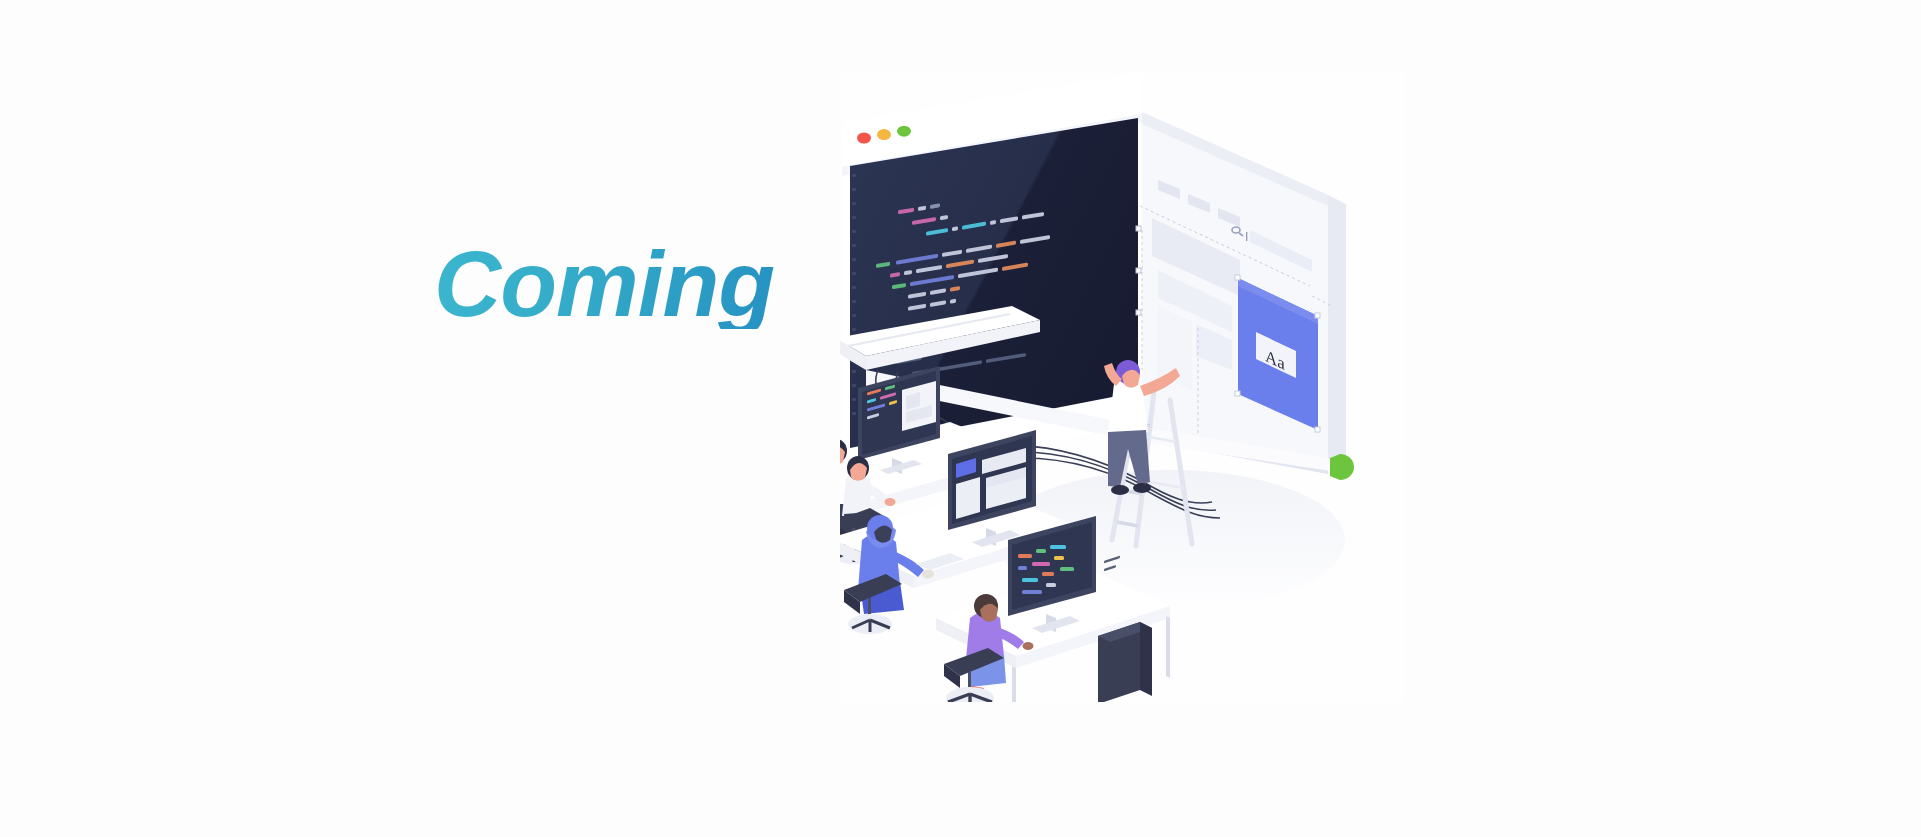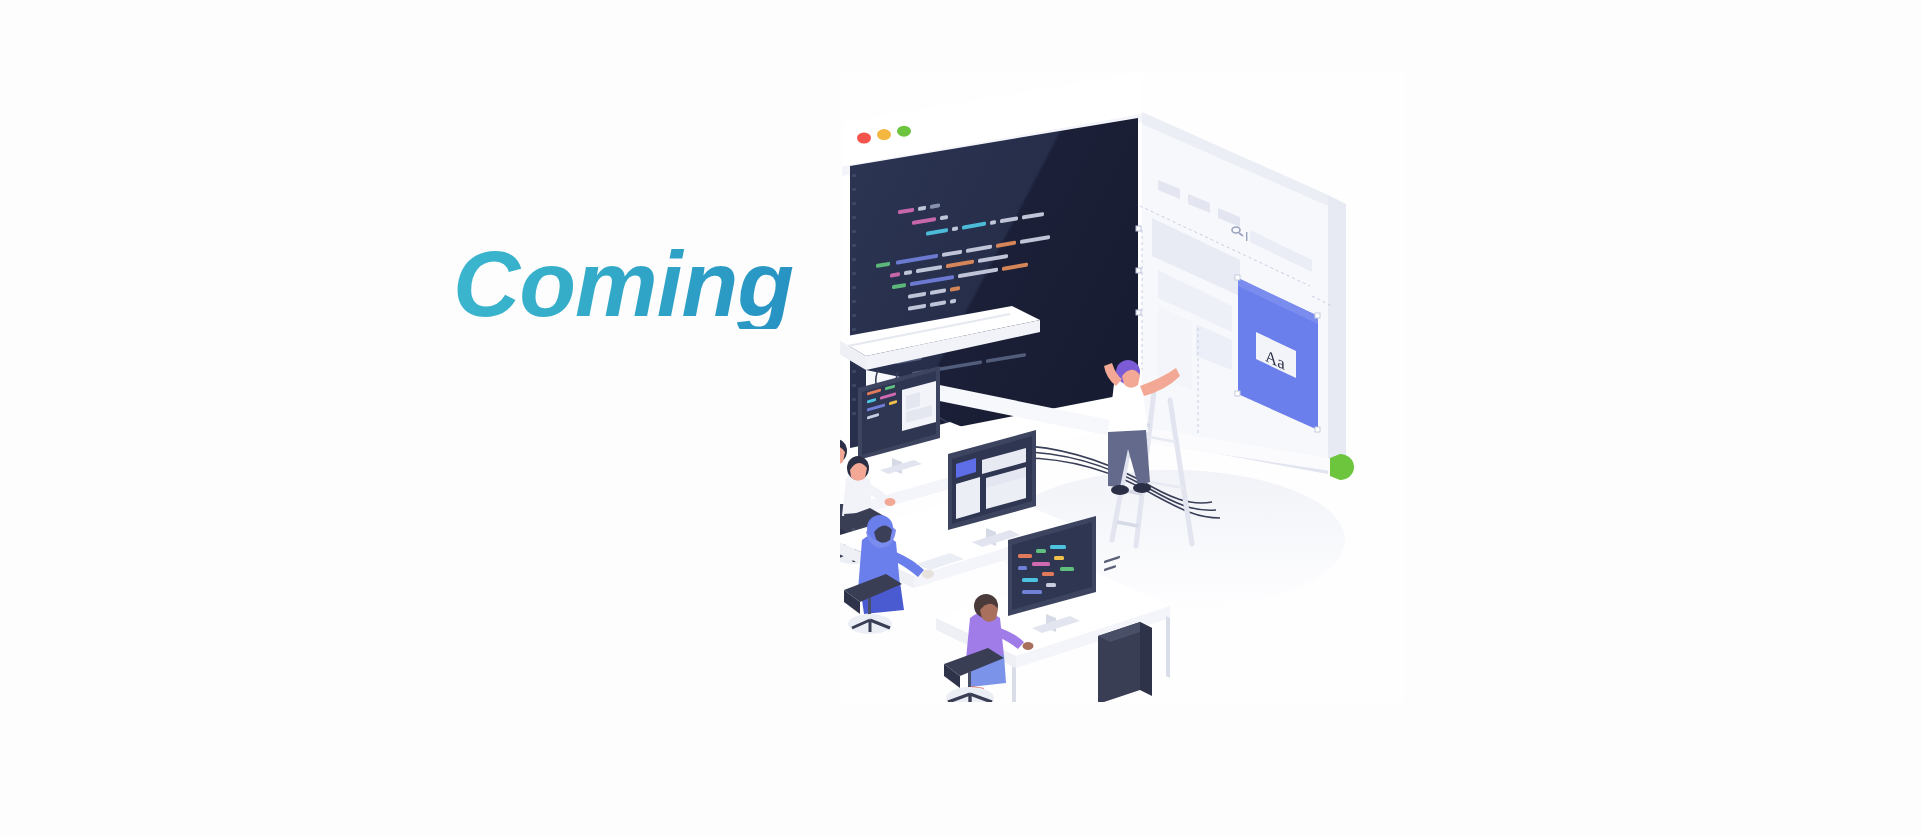--- a/index.html
+++ b/index.html
@@ -7,21 +7,21 @@
     width:1921px;height:837px;
     background:#fdfdfd;
     font-family:"Liberation Sans","DejaVu Sans",sans-serif;
     overflow:hidden;position:relative;
   }
   .page{position:absolute;inset:0;display:block;}
 
   
   .headline{
     position:absolute;
-    left:453px;top:178px;
+    left:434px;top:178px;
     width:560px;
     font-weight:700;
     font-style:italic;
     font-size:93px;
     line-height:0.95;
     letter-spacing:-1px;
     white-space:pre-line;
     background:linear-gradient(100deg,#3cb6cf 0%,#35adc9 22%,#2a99c4 52%,#1f85c1 78%,#1a7dc0 100%);
     -webkit-background-clip:text;
     background-clip:text;

